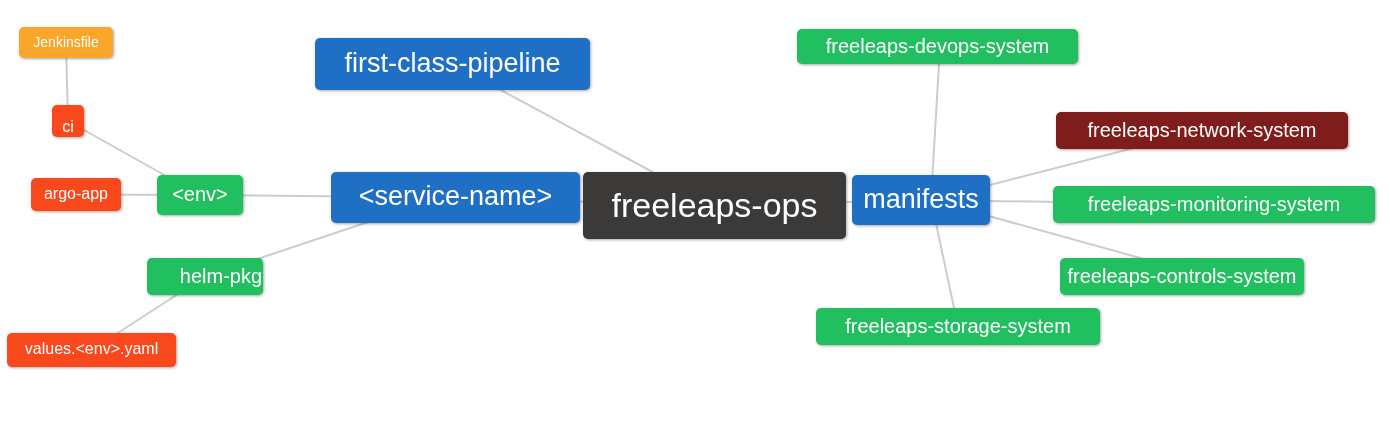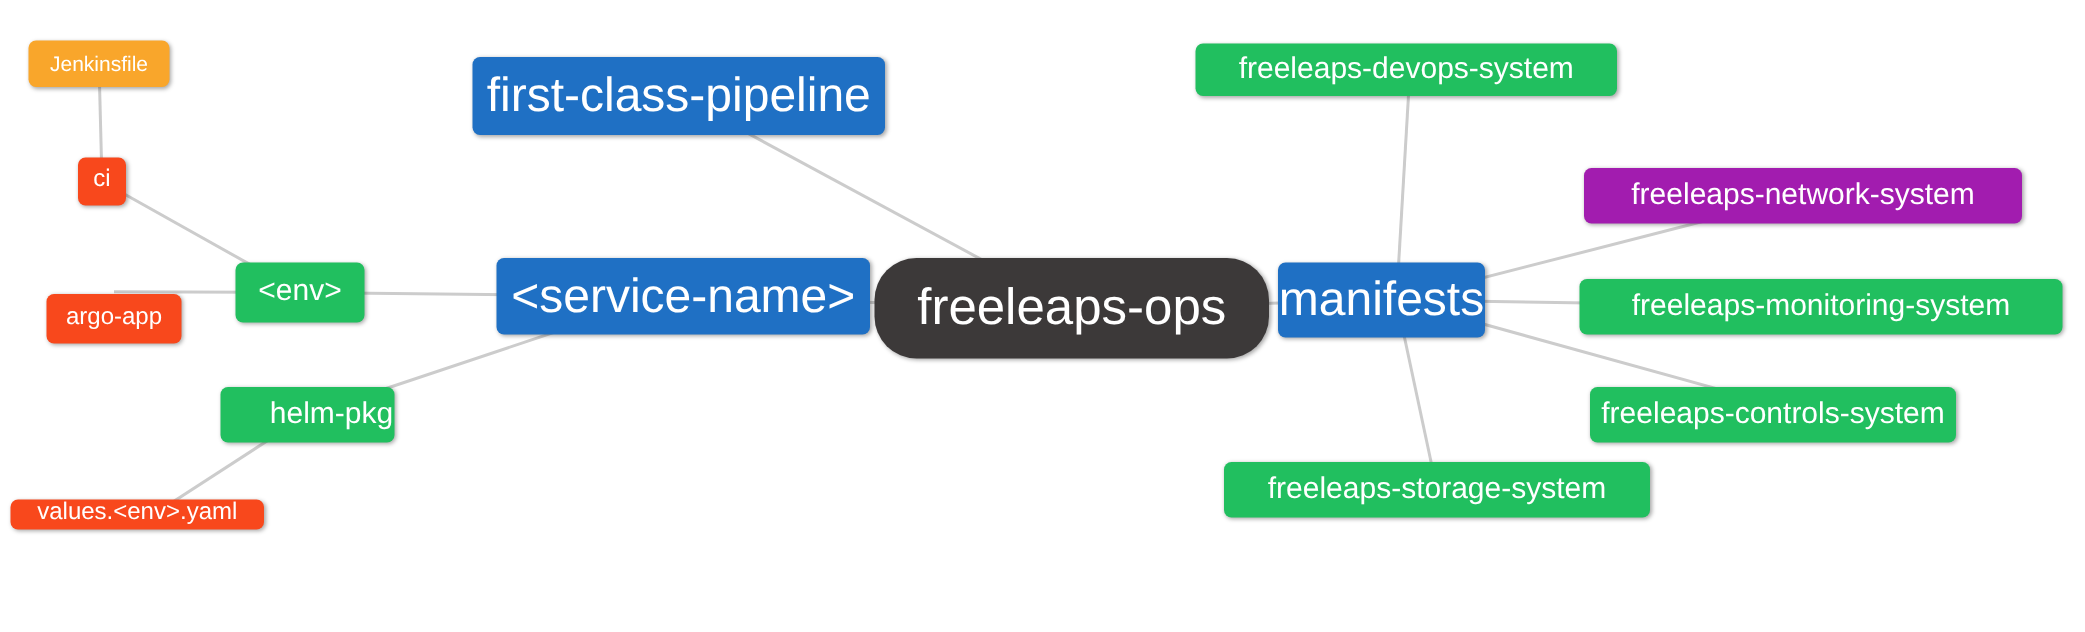--- a/index.html
+++ b/index.html
@@ -31,22 +31,22 @@
     border-radius: 5px;
     box-shadow: 1px 1px 3px rgba(0,0,0,0.35);
     white-space: nowrap;
     cursor: pointer;
     box-sizing: border-box;
   }
   .node .node-label {
     line-height: 1;
     padding-bottom: 2px;
   }
-  .lv1 { font-size: 34px; border-radius: 28px; }
-  .lv2 { font-size: 32px; }
+  .lv1 { font-size: 34px; }
+  .lv2 { font-size: 27px; }
   .lv3 { font-size: 20px; }
   .lv4 { font-size: 16px; }
   .lv5 { font-size: 14px; }
 </style>
 </head>
 <body>
 
 <div class="stage">
   <svg class="edge-layer" xmlns="http://www.w3.org/2000/svg" width="1390" height="421">
       <line x1="66" y1="42.5" x2="68" y2="121" stroke="#cccccc" stroke-width="2"></line>
@@ -86,45 +86,45 @@
   </div>
 
   <div class="node lv3" style="left: 147px; top: 258px; width: 116px; height: 37px; background: rgb(33, 191, 95); padding-left: 32px;">
     <span class="node-label">helm-pkg</span>
   </div>
 
   <div class="node lv3" style="left: 797px; top: 29px; width: 281px; height: 35px; background: rgb(33, 191, 95);">
     <span class="node-label">freeleaps-devops-system</span>
   </div>
 
-  <div class="node lv3" style="left: 1056px; top: 112px; width: 292px; height: 37px; background: #a21caf;">
+  <div class="node lv3" style="left: 1056px; top: 112px; width: 292px; height: 37px; background: #7f1d1d;">
     <span class="node-label">freeleaps-network-system</span>
   </div>
 
   <div class="node lv3" style="left: 1053px; top: 186px; width: 322px; height: 37px; background: rgb(33, 191, 95);">
     <span class="node-label">freeleaps-monitoring-system</span>
   </div>
 
   <div class="node lv3" style="left: 1060px; top: 258px; width: 244px; height: 37px; background: rgb(33, 191, 95);">
     <span class="node-label">freeleaps-controls-system</span>
   </div>
 
   <div class="node lv3" style="left: 816px; top: 308px; width: 284px; height: 37px; background: rgb(33, 191, 95);">
     <span class="node-label">freeleaps-storage-system</span>
   </div>
 
-  <div class="node lv4" style="left: 52px; top: 105px; width: 32px; height: 32px; background: rgb(248, 72, 28);">
+  <div class="node lv4" style="left: 52px; top: 105px; width: 32px; height: 32px; background: rgb(248, 72, 28); align-items: flex-end;">
     <span class="node-label">ci</span>
   </div>
 
-  <div class="node lv4" style="left: 31px; top: 196px; width: 90px; height: 33px; background: rgb(248, 72, 28);">
+  <div class="node lv4" style="left: 31px; top: 178px; width: 90px; height: 33px; background: rgb(248, 72, 28);">
     <span class="node-label">argo-app</span>
   </div>
 
-  <div class="node lv4" style="left: 7px; top: 333px; width: 169px; height: 20px; background: rgb(248, 72, 28);">
+  <div class="node lv4" style="left: 7px; top: 333px; width: 169px; height: 34px; background: rgb(248, 72, 28);">
     <span class="node-label">values.&lt;env&gt;.yaml</span>
   </div>
 
   <div class="node lv5" style="left: 19px; top: 27px; width: 94px; height: 31px; background: rgb(249, 166, 43);">
     <span class="node-label">Jenkinsfile</span>
   </div>
 </div>
 </div>
 
 </body></html>

